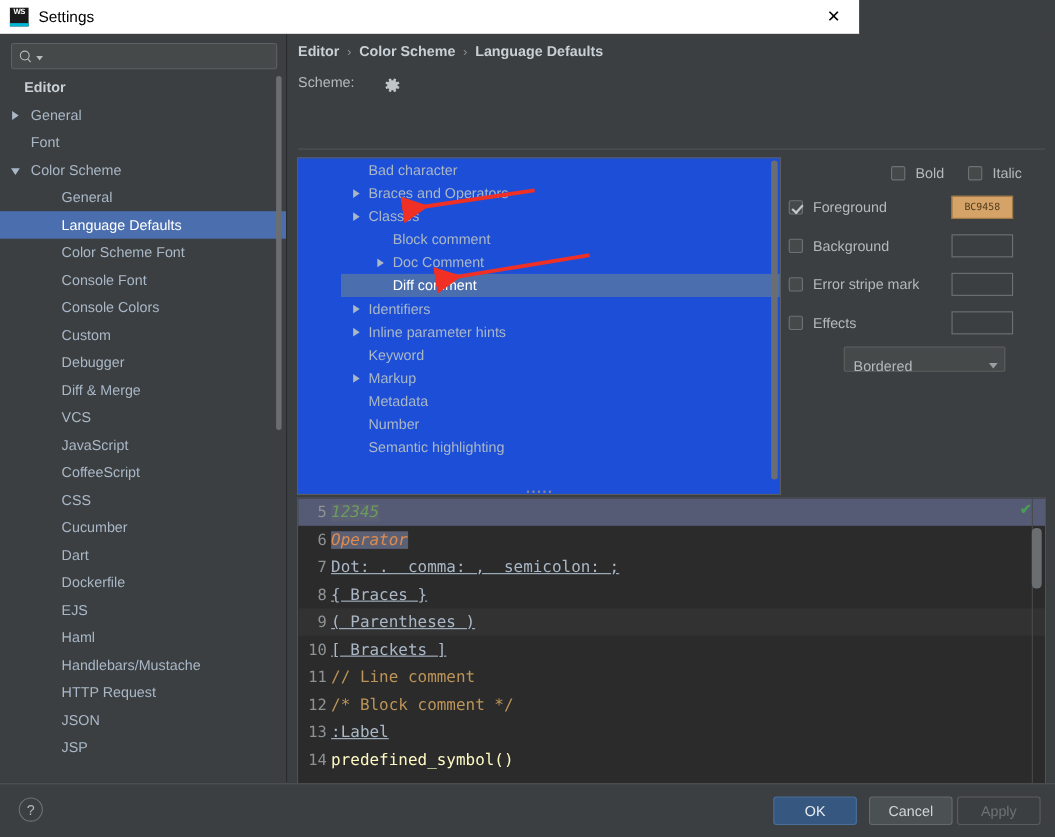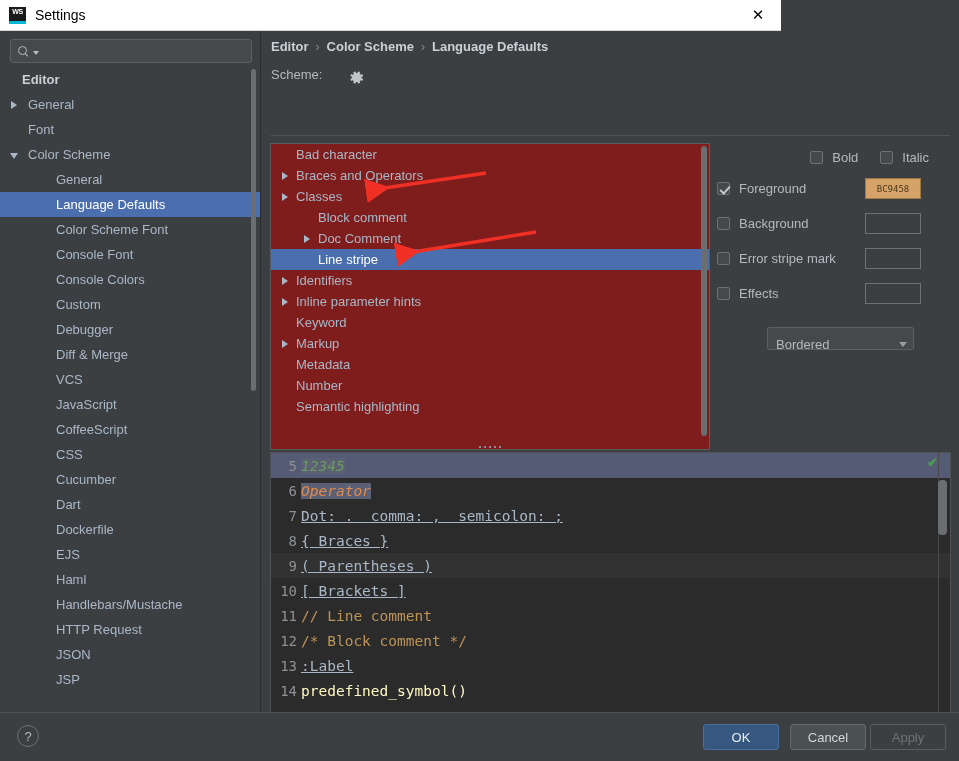--- a/index.html
+++ b/index.html
@@ -135,22 +135,23 @@
     display: flex; align-items: center; justify-content: center;
   }
   #divider-line {
     position: absolute; left: 9px; right: 9px; top: 104px;
     height: 1px; background: #4f5355;
   }
 
   
   #attr-panel {
     position: absolute; left: 8px; top: 112px; width: 440px; height: 307px;
-    background: #7f1d1d; border: 1px solid #5a5d5e;
+    background: #1d4ed8; border: 1px solid #5a5d5e;
     overflow: hidden;
+    padding-left: 39px;
   }
   .attr-item {
     height: 21px; display: flex; align-items: center;
     color: #a9b7c6; font-size: 13px; white-space: nowrap; cursor: default;
     position: relative;
   }
   .attr-item.d0 { padding-left: 25px; }
   .attr-item.d1 { padding-left: 47px; }
   .attr-item.selected { background: #4b6eaf; color: #ffffff; }
   .aw {
@@ -194,21 +195,21 @@
     display: flex; align-items: center; justify-content: center;
   }
   .swatch.filled { background: #d5a368; border-color: #9d7744; }
   .swatch-text {
     font-family: "DejaVu Sans Mono", monospace; font-size: 9px; color: #4e3b1e;
   }
   #effects-combo {
     width: 147px; height: 23px; background: #45494a;
     border: 1px solid #5e6060; border-radius: 2px;
     display: flex; align-items: center; padding: 12px 6px 0 8px;
-    cursor: pointer; margin-left: 50px; margin-top: 16px;
+    cursor: pointer; margin-left: 50px; margin-top: 4px;
   }
   #effects-value { flex: 1; color: #b4b9bd; font-size: 13px; }
 
   
   #preview {
     position: absolute; left: 8px; top: 421px; right: 8px; height: 281px;
     background: #2b2b2b; border: 1px solid #4f5355; overflow: hidden;
   }
   .cline {
     height: 25px; display: flex; align-items: center;
@@ -410,21 +411,21 @@
             <span>Classes</span>
           </div>
           <div class="attr-item d1">
             <span>Block comment</span>
           </div>
           <div class="attr-item d1">
             <span class="aw d1"></span>
             <span>Doc Comment</span>
           </div>
           <div class="attr-item d1 selected">
-            <span>Line stripe</span>
+            <span>Diff comment</span>
           </div>
           <div class="attr-item d0">
             <span class="aw d0"></span>
             <span>Identifiers</span>
           </div>
           <div class="attr-item d0">
             <span class="aw d0"></span>
             <span>Inline parameter hints</span>
           </div>
           <div class="attr-item d0">

